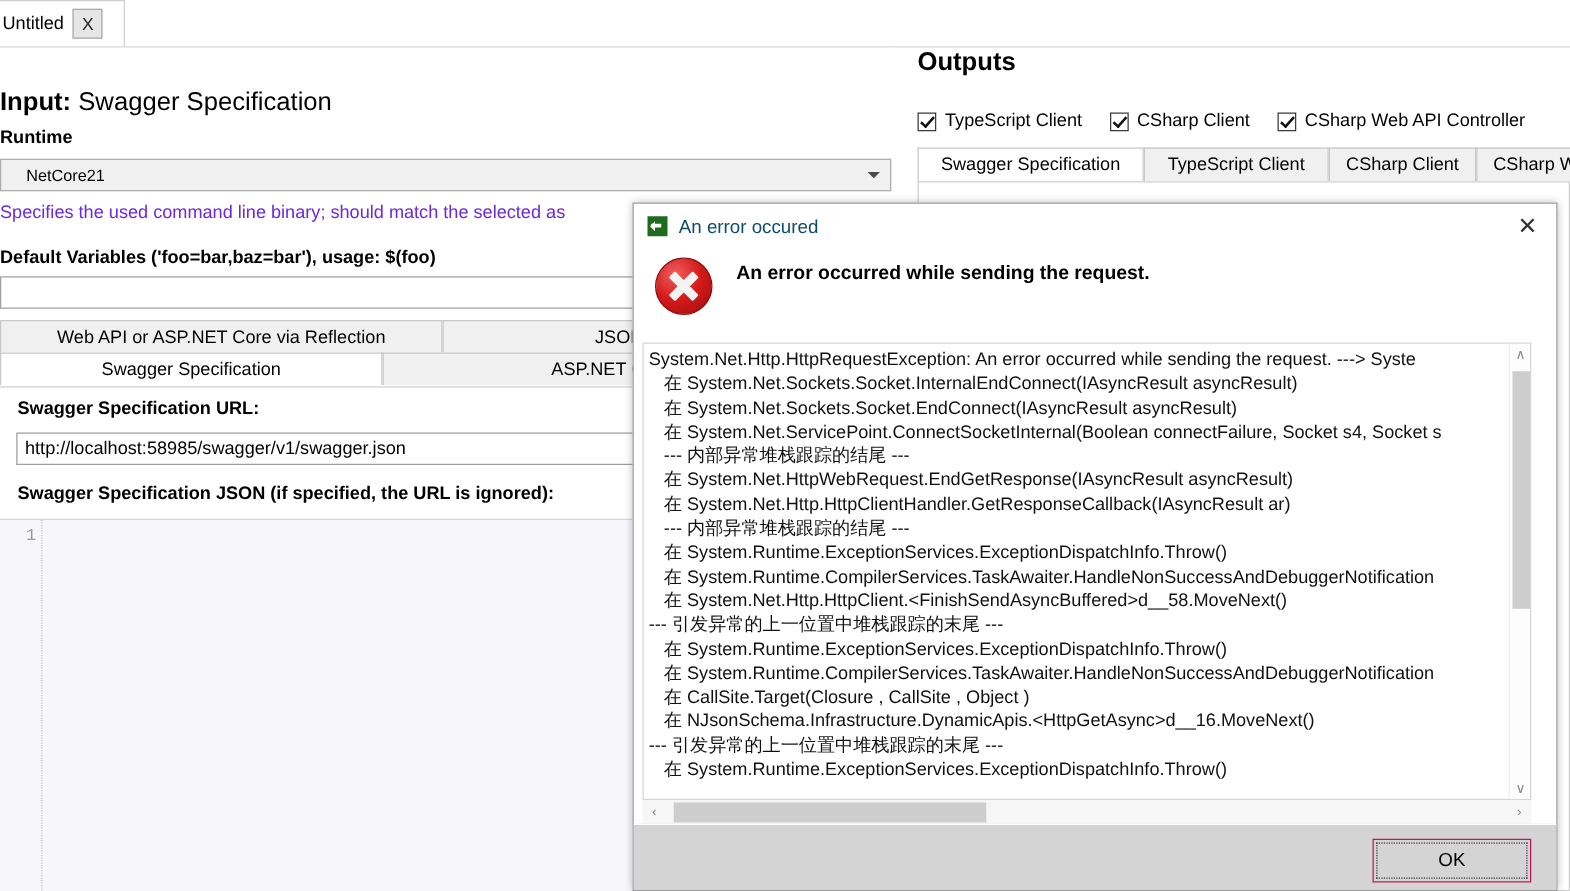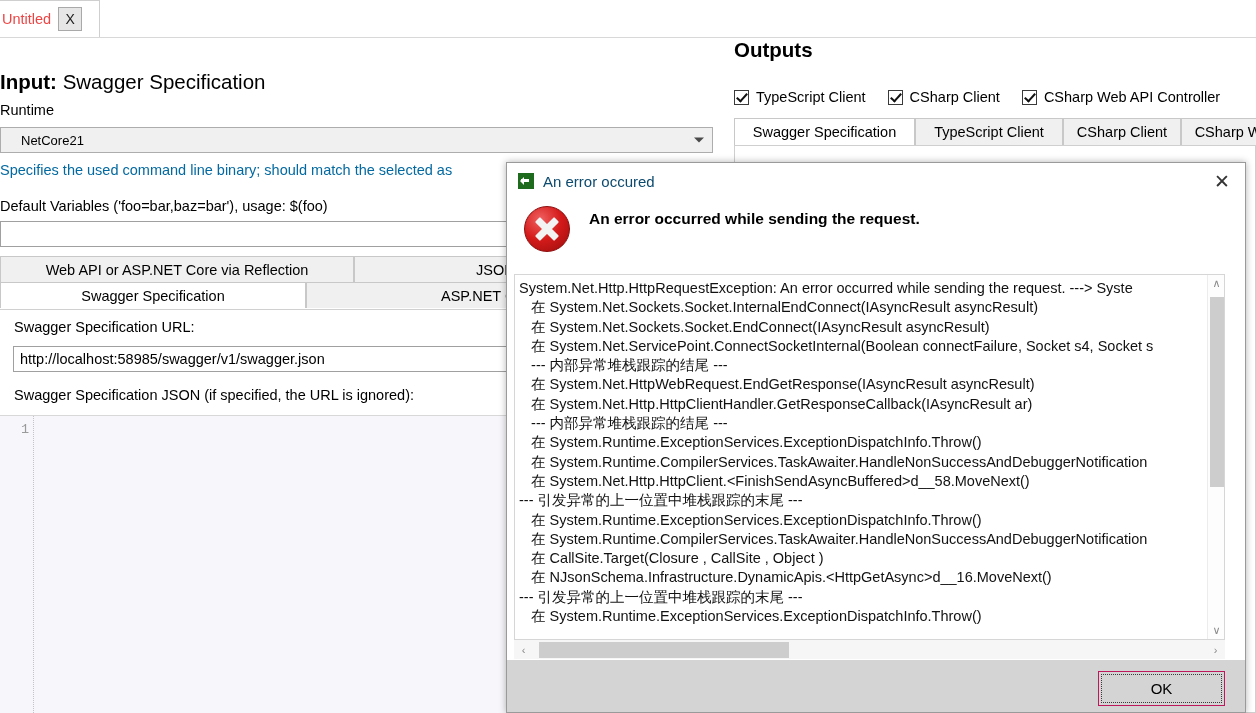--- a/index.html
+++ b/index.html
@@ -23,40 +23,40 @@
   .tabstrip .strip-underline {
     position: absolute; left: 0; bottom: 0; width: 1256px; height: 1px;
     background: #d8d8d8;
   }
   .doc-tab {
     position: absolute; left: -3px; top: 0; height: 38px; width: 103px;
     background: #ffffff;
     border: 1px solid #cfcfcf; border-bottom: 1px solid #ffffff;
     display: flex; align-items: center; padding-left: 4px;
   }
-  .doc-tab .title { font-size: 14.5px; color: #ef4444; white-space: nowrap; }
+  .doc-tab .title { font-size: 14.5px; color: #000000; white-space: nowrap; }
   .doc-tab .closebtn {
     margin-left: 7px; width: 24px; height: 24px;
     background: #e6e6e6; border: 1px solid #a9a9a9;
     display: flex; align-items: center; justify-content: center;
     font-size: 14px; color: #222; line-height: 1;
   }
 
   
   .left-pane { position: absolute; left: 0; top: 38px; width: 716px; height: 675px; }
   .pane-heading {
     position: absolute; font-size: 20.5px; white-space: nowrap;
   }
   .pane-heading b { font-weight: bold; }
   .pane-heading span.light { font-weight: normal; }
 
   .field-label {
-    position: absolute; font-weight: normal; font-size: 14.5px; white-space: nowrap;
-  }
-  .hint-text { position: absolute; font-size: 14.5px; white-space: nowrap; color: #0369a1; }
+    position: absolute; font-weight: bold; font-size: 14.5px; white-space: nowrap;
+  }
+  .hint-text { position: absolute; font-size: 14.5px; white-space: nowrap; color: #6d28d9; }
 
   .combo {
     position: absolute; height: 26px;
     background: #f0f0f0; border: 1px solid #adadad;
     display: flex; align-items: center;
   }
   .combo .val { padding-left: 20px; font-size: 13px; }
   .combo .chev {
     position: absolute; right: 8px; top: 50%; transform: translateY(-50%);
     width: 0; height: 0; border-left: 5px solid transparent;

